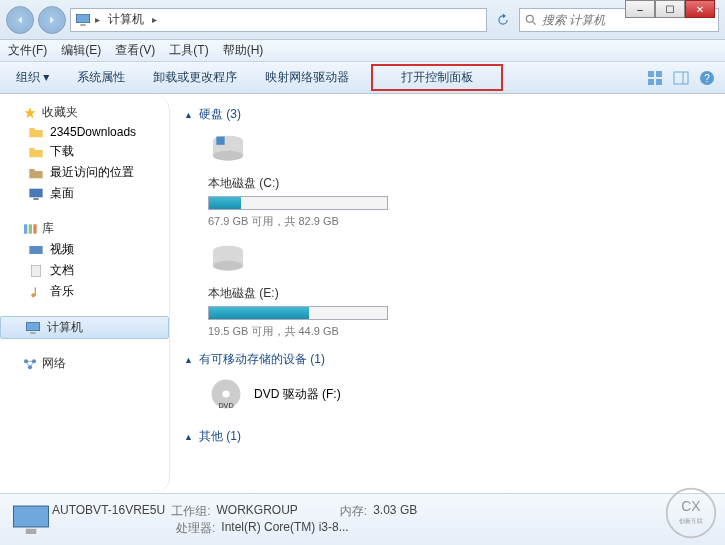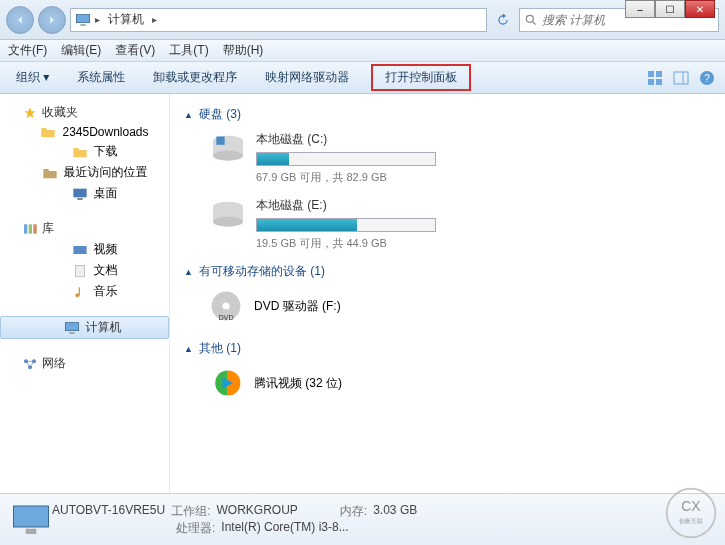--- a/index.html
+++ b/index.html
@@ -18,41 +18,41 @@
 .address-box .arrow { font-size:10px; color:#555; }
 .refresh-btn { width:24px; height:24px; display:flex; align-items:center; justify-content:center; }
 .search-box { width:200px; height:24px; background:#fff; border:1px solid #a8b8c8; display:flex; align-items:center; padding:0 4px; gap:4px; }
 .search-box input { border:none; outline:none; font-size:12px; font-style:italic; color:#888; flex:1; }
 
 .menubar { height: 22px; background: linear-gradient(#f4f9ff, #e2edf8); border-bottom:1px solid #c4d4e4; display:flex; align-items:center; padding:0 8px; gap:14px; font-size:12px; color:#333; }
 .menu-item { cursor:default; }
 
 .toolbar { height: 32px; background: linear-gradient(#f0f6fd, #d9e7f5); border-bottom:1px solid #b8c8d8; display:flex; align-items:center; padding:0 10px; gap:16px; font-size:12px; color:#1a3a5a; }
 .tool-item { padding:4px 6px; }
-.tool-item.highlighted { border:2px solid #d43030; padding:3px 12px; }
+.tool-item.highlighted { border:2px solid #d43030; padding:3px 28px; }
 .toolbar-right { margin-left:auto; display:flex; align-items:center; gap:10px; }
 .toolbar-icon { width:16px; height:16px; }
 
 .body-area { display:flex; height: 400px; }
 
-.sidebar { width:170px; border-right:1px solid #e0e8f0; padding:8px 0; font-size:12px; overflow:hidden; }
+.sidebar { width:170px; border-right:1px solid #e0e8f0; padding:8px 0; font-size:12px; overflow:hidden;border-radius:17px; }
 .tree-group { margin-bottom:14px; }
 .tree-header { display:flex; align-items:center; gap:4px; padding:2px 8px; }
 .tree-header .expand { width:10px; font-size:9px; color:#666; }
 .tree-header .hdr-icon { width:16px; height:14px; }
 .tree-header .hdr-label { color:#333; }
-.tree-item { display:flex; align-items:center; gap:6px; padding:2px 8px 2px 28px;justify-content:center; }
+.tree-item { display:flex; align-items:center; gap:6px; padding:2px 8px 2px 28px; }
 .tree-item .item-icon { width:16px; height:14px; }
 .tree-item.selected { background: linear-gradient(#e6f0fb, #cde2f7); border:1px solid #a8c8e8; border-radius:2px; }
 
 .content { flex:1; padding:8px 14px; font-size:12px; overflow:auto; }
 .section-header { display:flex; align-items:center; gap:6px; color:#1a4a8a; margin:4px 0 8px; }
 .section-header .tri { font-size:9px; }
 .drives-row { display:flex; gap:30px; margin-left:24px; margin-bottom:12px; }
-.drive { display:flex; gap:8px; width:250px; }
+.drive { display:flex; gap:8px; width:250px;flex-direction:column; }
 .drive-icon { width:40px; height:36px; }
 .drive-info { flex:1; }
 .drive-name { font-size:12px; color:#333; margin-bottom:4px; }
 .drive-bar { width:180px; height:14px; border:1px solid #aab; background:#f4f4f4; position:relative; margin-bottom:4px; }
 .drive-bar-fill { height:100%; background: linear-gradient(#3dbbd4, #1a8fb0); }
 .drive-bar-fill.small { width:18%; }
 .drive-bar-fill.mid { width:22%; }
 .drive-bar-fill.big { width:56%; }
 .drive-stats { font-size:11px; color:#777; }
 .device { display:flex; align-items:center; gap:10px; margin-left:24px; }
@@ -281,28 +281,20 @@
           <circle cx="20" cy="20" r="4" fill="#fff"></circle>
           <text x="20" y="35" text-anchor="middle" font-size="8" fill="#333">DVD</text>
         </svg>
       <span class="device-name">DVD 驱动器 (F:)</span>
     </div>
 
     <div class="section-header" style="margin-top:16px">
         <span class="tri">▲</span>
         <span>其他 (1)</span>
       </div>
-    <div class="device">
-      <svg class="device-icon" viewBox="0 0 40 40">
-          <path d="M8 20c0-8 6-14 14-14v28c-8 0-14-6-14-14z" fill="#3bb54a"></path>
-          <path d="M22 6c8 0 14 6 14 14s-6 14-14 14" fill="#ff8a00"></path>
-          <path d="M16 14l12 6-12 6z" fill="#1a9bd8"></path>
-        </svg>
-      <span class="device-name">腾讯视频 (32 位)</span>
-    </div>
   </div>
 </div>
 
 <div class="statusbar">
   <svg class="status-icon" viewBox="0 0 48 40">
       <rect x="4" y="4" width="40" height="24" fill="#6fa8dc" stroke="#2a5a8a"></rect>
       <rect x="18" y="30" width="12" height="6" fill="#aaa"></rect>
     </svg>
   <div class="status-text">
     <div class="status-row1">

